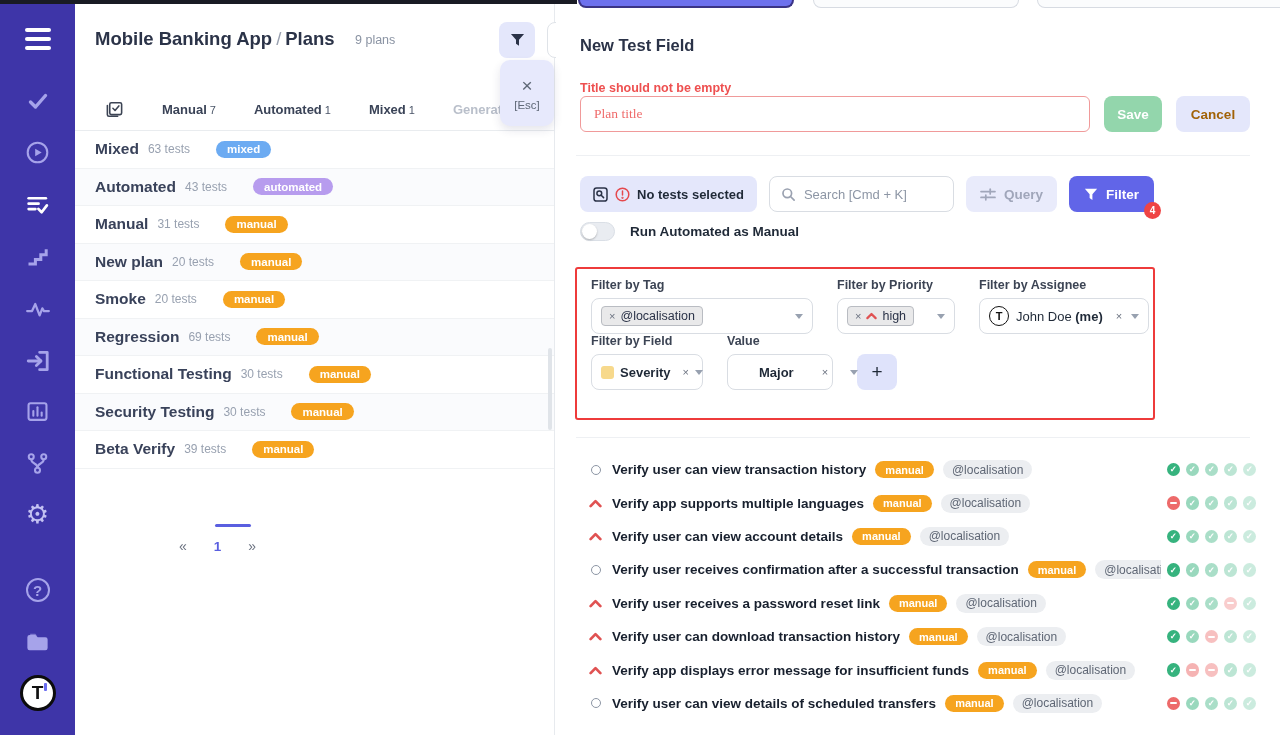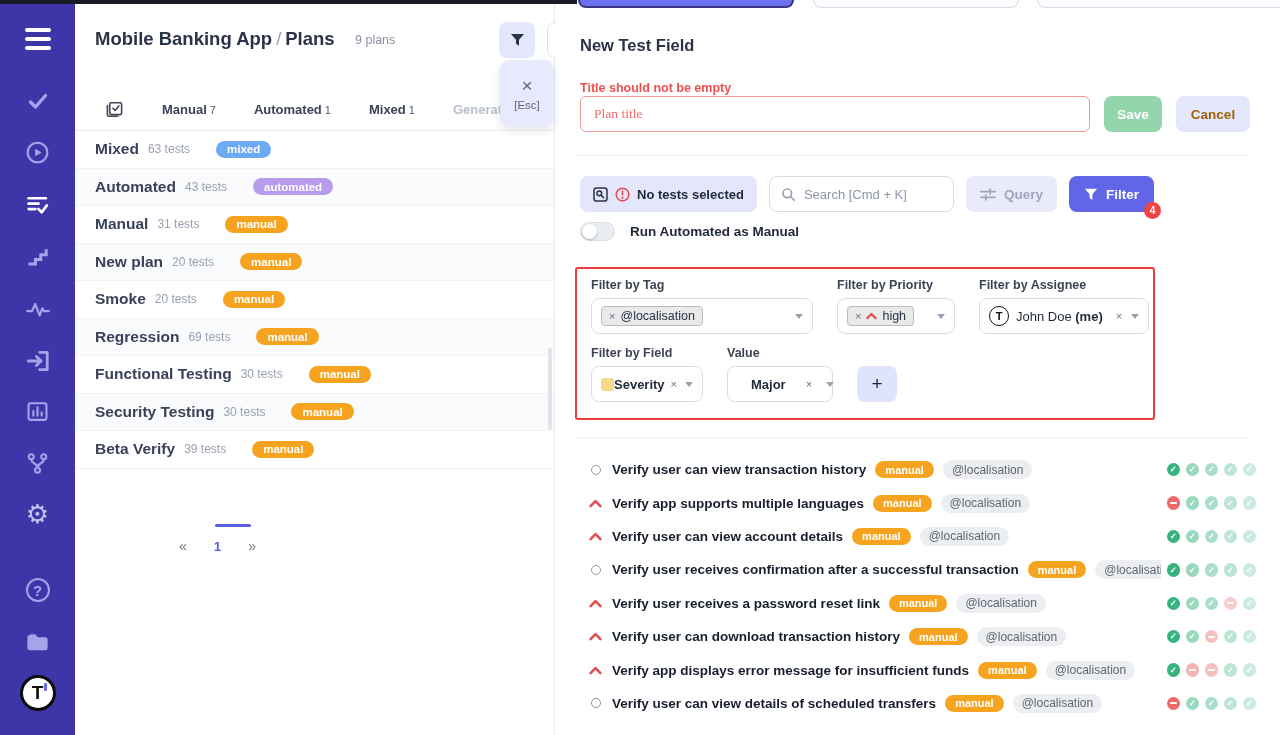--- a/index.html
+++ b/index.html
@@ -90,31 +90,31 @@
   .btn-filter { position:relative; height:36px; padding:0 15px; background:var(--accent-purple); border:none; border-radius:8px; display:flex; align-items:center; gap:8px; color:#fff; font-size:13.5px; font-weight:bold; cursor:pointer; font-family:inherit; }
   .filter-badge { position:absolute; right:-7px; bottom:-7px; width:17px; height:17px; background:#ef4444; color:#fff; border-radius:50%; font-size:10px; font-weight:bold; display:flex; align-items:center; justify-content:center; }
 
   .rp-toggle-row { position:absolute; left:24px; top:222px; display:flex; align-items:center; gap:15px; }
   .toggle { width:35px; height:19px; background:#e9ecf1; border:1px solid #dadfe6; border-radius:10px; position:relative; cursor:pointer; }
   .toggle i { position:absolute; left:1px; top:1px; width:15px; height:15px; background:#fff; border-radius:50%; box-shadow:0 1px 2px rgba(0,0,0,.25); }
   .toggle-label { font-size:13.5px; font-weight:bold; color:#1f2937; }
 
   .filter-panel { position:absolute; left:19px; top:267px; width:580px; height:153px; border:2px solid var(--panel-outline-red); border-radius:3px; padding:9px 14px; }
   .f-row { display:flex; gap:24px; }
-  .f-row2 { margin-top:12px; display:flex; gap:24px; align-items:flex-end; }
+  .f-row2 { margin-top:0; display:flex; gap:24px; align-items:flex-end; }
   .f-label { font-size:12.5px; font-weight:bold; color:#3c4454; margin-bottom:6px; }
   .dd { height:36px; background:#fff; border:1px solid #d9dde3; border-radius:8px; display:flex; align-items:center; padding:0 9px; cursor:pointer; position:relative; }
   .dd .caret { width:0; height:0; border-left:4.5px solid transparent; border-right:4.5px solid transparent; border-top:5px solid #98a1b0; margin-left:auto; }
   .tagchip { background:#e9e9ea; border:1px solid #b9bcc2; border-radius:4px; padding:2px 7px; display:flex; align-items:center; gap:5px; font-size:12.5px; color:#2b3348; }
   .tagchip .x { color:#6b7280; font-size:11px; cursor:pointer; }
   .dd-tag { width:222px; }
   .dd-priority { width:118px; }
   .dd-assignee { width:170px; gap:7px; }
-  .dd-field { width:112px; gap:0; }
-  .dd-value { width:106px; gap:14px; }
+  .dd-field { width:112px; gap:6px; }
+  .dd-value { width:106px; gap:22px; }
   .avatar-t { width:20px; height:20px; border:1.6px solid #111; border-radius:50%; display:flex; align-items:center; justify-content:center; font-size:11px; font-weight:bold; color:#111; background:#fff; flex:none; }
   .assignee-name { font-size:13px; color:#1f2937; white-space:nowrap; }
   .assignee-name b { font-weight:bold; }
   .dd .mini-x { font-size:11px; color:#6b7280; margin-left:6px; cursor:pointer; }
   .sev-square { width:13px; height:13px; background:#f7d98c; border-radius:3px; flex:none; }
   .dd-text { font-size:13px; font-weight:bold; color:#1f2937; }
   .btn-plus { width:40px; height:36px; background:#dfe3fb; border:none; border-radius:8px; font-size:19px; color:#1f2937; cursor:pointer; font-family:inherit; }
 
   .rp-div2 { position:absolute; left:20px; top:437px; width:674px; height:1px; background:#eef0f3; }
 

